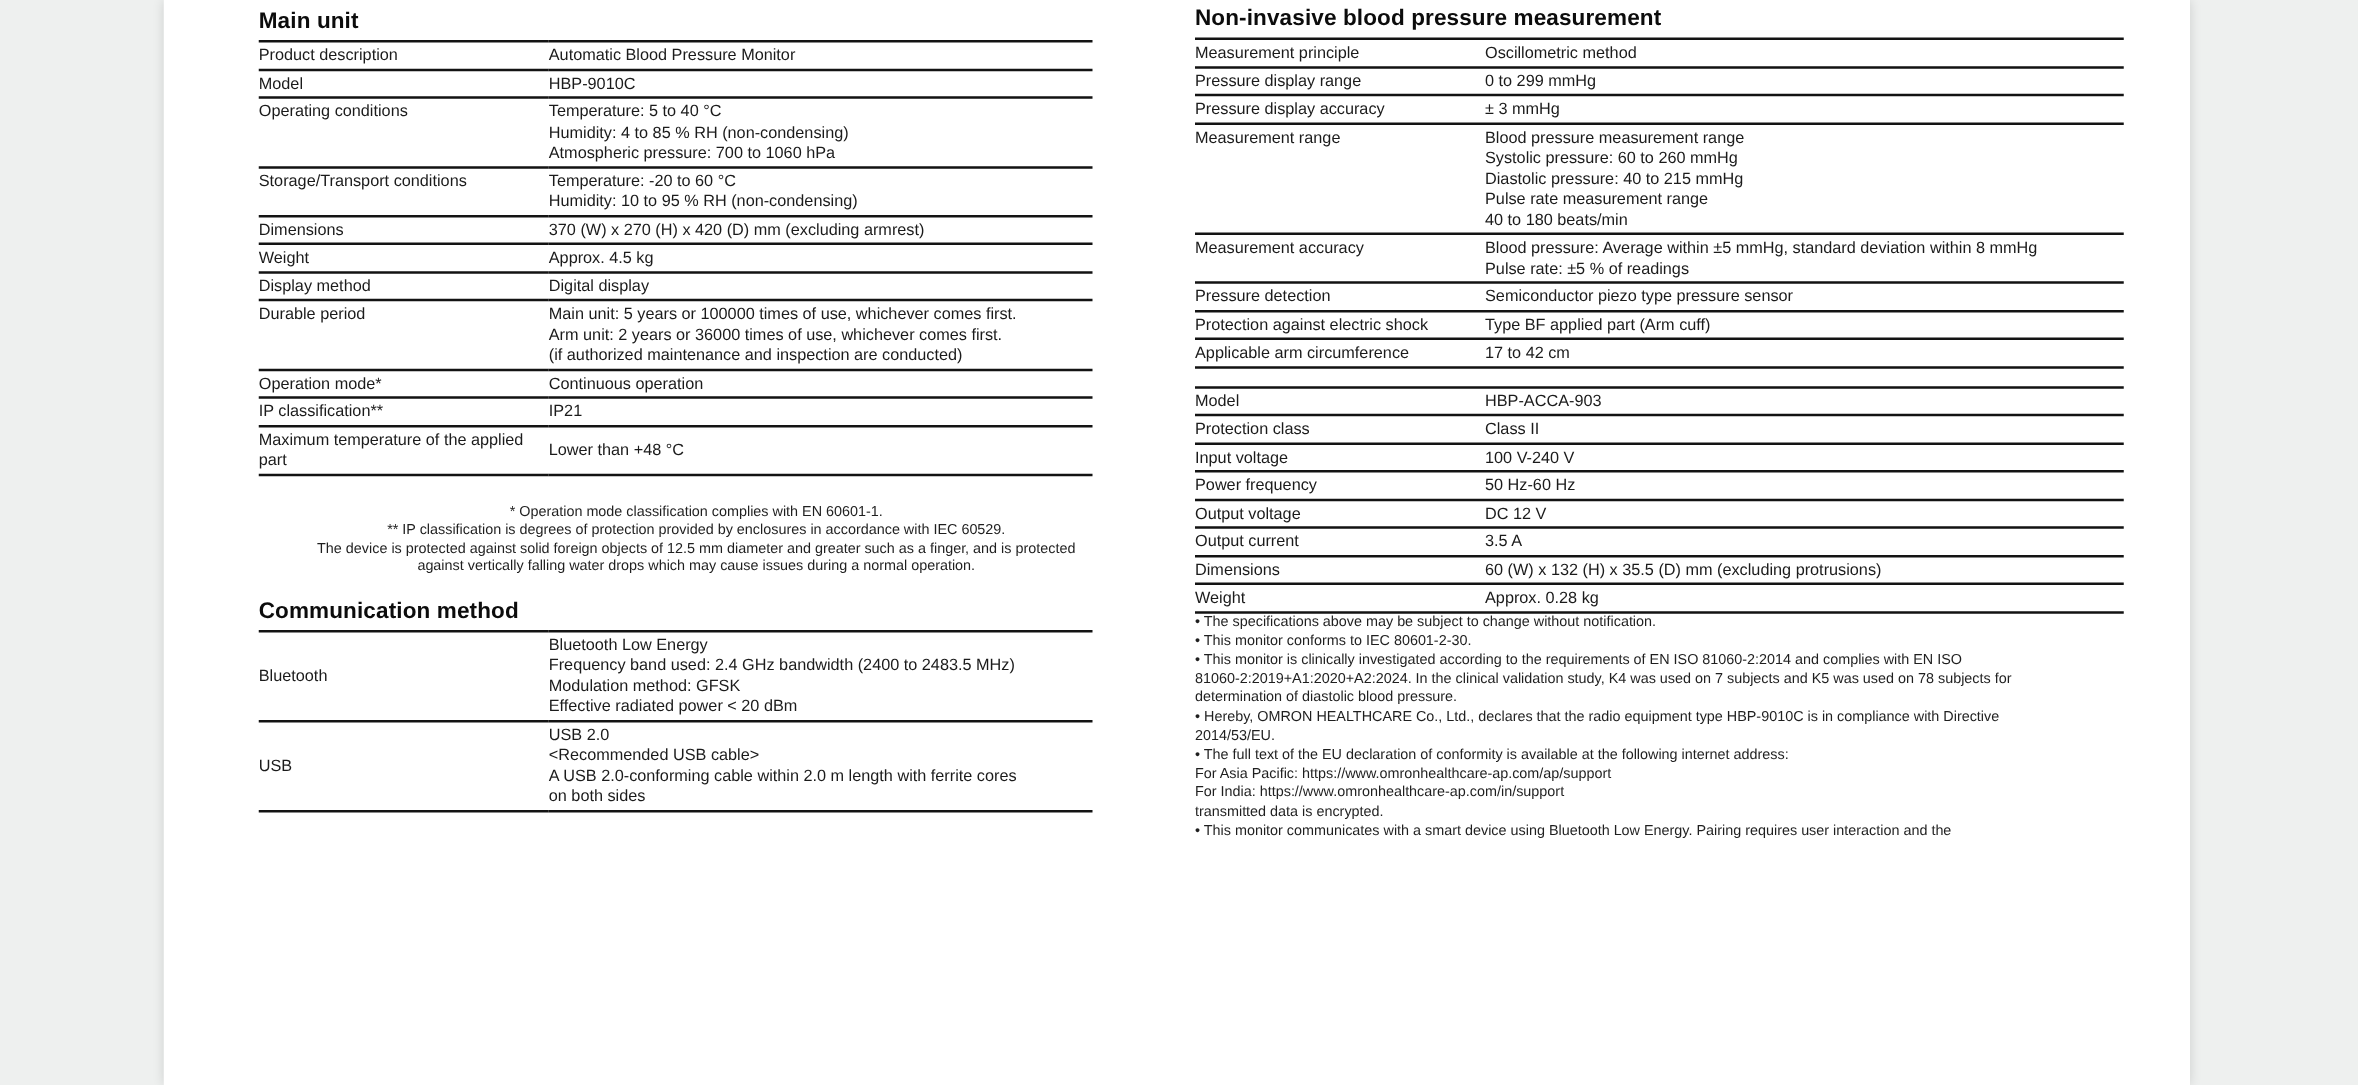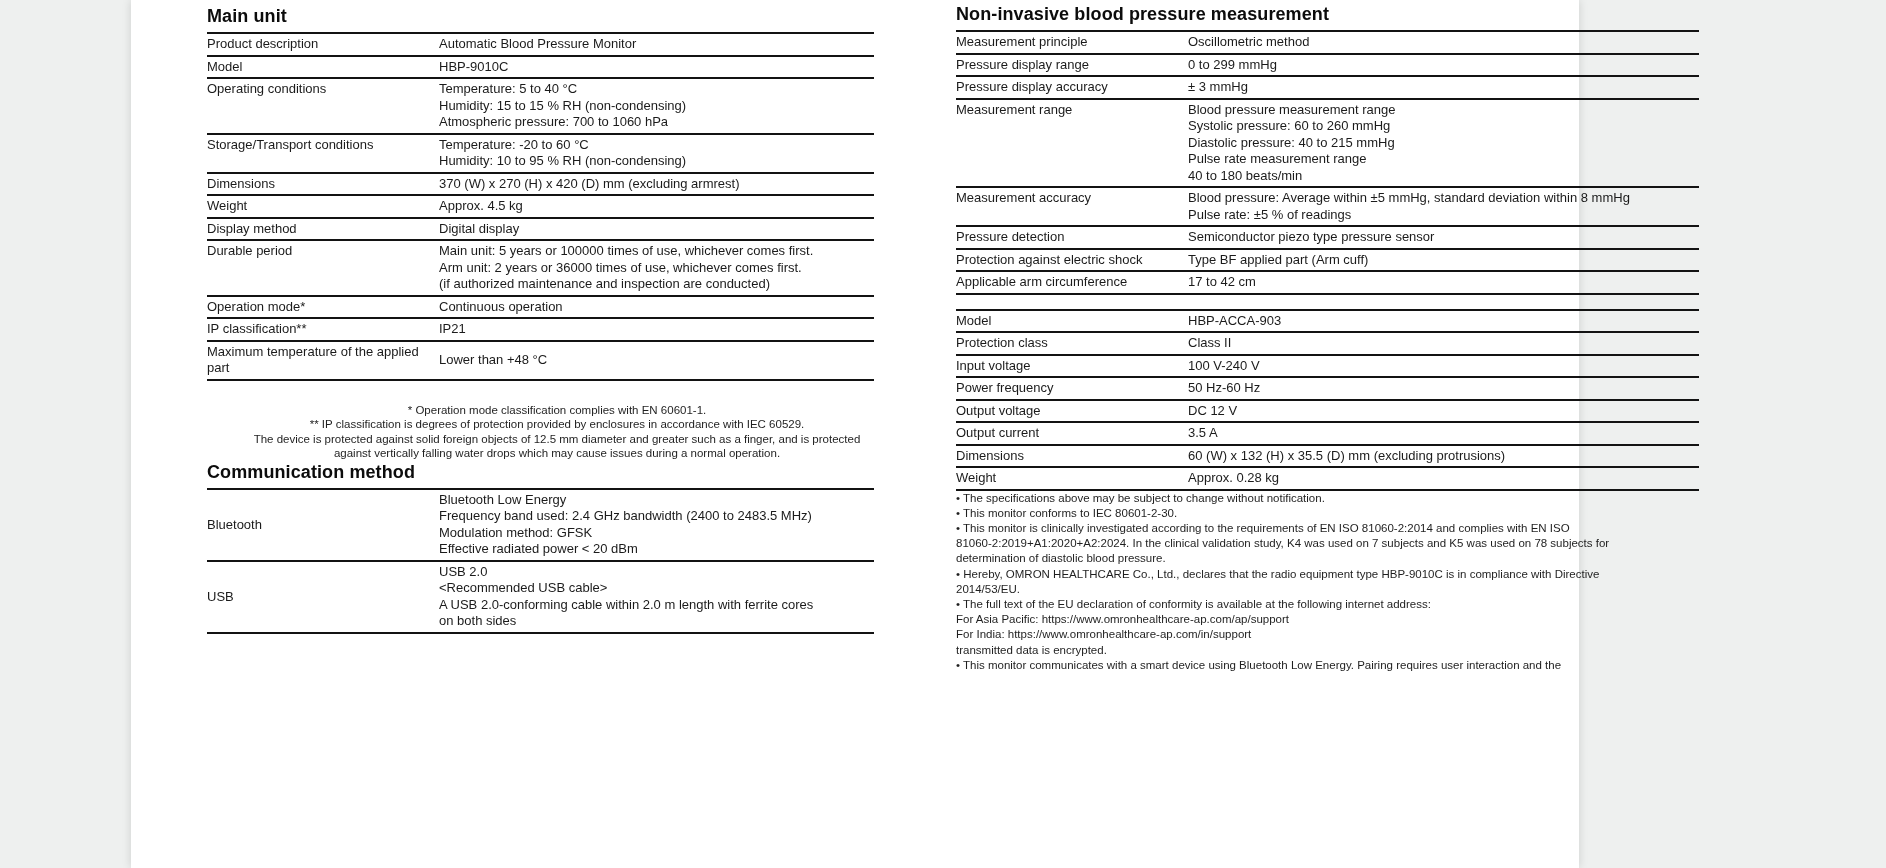--- a/index.html
+++ b/index.html
@@ -3,21 +3,21 @@
 <meta charset="utf-8">
 <style>
   html,body{margin:0;padding:0;}
   body{
     width:1886px;height:868px;overflow:hidden;position:relative;
     background:#eef0ef;
     font-family:"Liberation Sans","DejaVu Sans",sans-serif;
     -webkit-font-smoothing:antialiased;
   }
   .paper{
-    position:absolute;left:131px;top:0;width:1448px;height:868px;
+    position:absolute;left:131px;top:0;width:1621px;height:868px;
     background:#ffffff;
     box-shadow:0 0 9px rgba(0,0,0,.14);
   }
   .col{position:absolute;}
   .col-left{left:76px;top:6px;width:700px;}
   .col-right{left:825px;top:4px;width:744px;}
 
   .section-title{
     font-size:18px;line-height:21px;font-weight:700;color:#0c0c0c;
     margin:0 0 5px 0;letter-spacing:.1px;
@@ -38,21 +38,21 @@
   
   .col-left .block-2 td.label{vertical-align:middle;}
   .vline{white-space:nowrap;}
 
   .notes{color:#1f1f1f;}
   .notes .note-line{white-space:nowrap;}
   .footnotes{font-size:11.5px;line-height:14.6px;}
   .bullets{font-size:11.5px;line-height:15.2px;}
 
   .col-left .block-1{margin-top:22px;text-align:center;}
-  .col-left .block-2{margin-top:1px;}
+  .col-left .block-2{margin-top:17px;}
   .col-right .block-1{margin-top:14px;}
   .col-right .block-2{}
 </style>
 </head>
 <body>
 
 <div class="paper">
   <div class="col col-left">
       <section class="spec-section block-0">
         <h2 class="section-title">Main unit</h2>
@@ -67,21 +67,21 @@
             <tr>
               <td class="label">Model</td>
               <td class="value">
                 <div class="vline">HBP-9010C</div>
               </td>
             </tr>
             <tr>
               <td class="label">Operating conditions</td>
               <td class="value">
                 <div class="vline">Temperature: 5 to 40 °C</div>
-                <div class="vline">Humidity: 15 to 15 % RH (non-condensing)</div>
+                <div class="vline">Humidity: 4 to 85 % RH (non-condensing)</div>
                 <div class="vline">Atmospheric pressure: 700 to 1060 hPa</div>
               </td>
             </tr>
             <tr>
               <td class="label">Storage/Transport conditions</td>
               <td class="value">
                 <div class="vline">Temperature: -20 to 60 °C</div>
                 <div class="vline">Humidity: 10 to 95 % RH (non-condensing)</div>
               </td>
             </tr>

